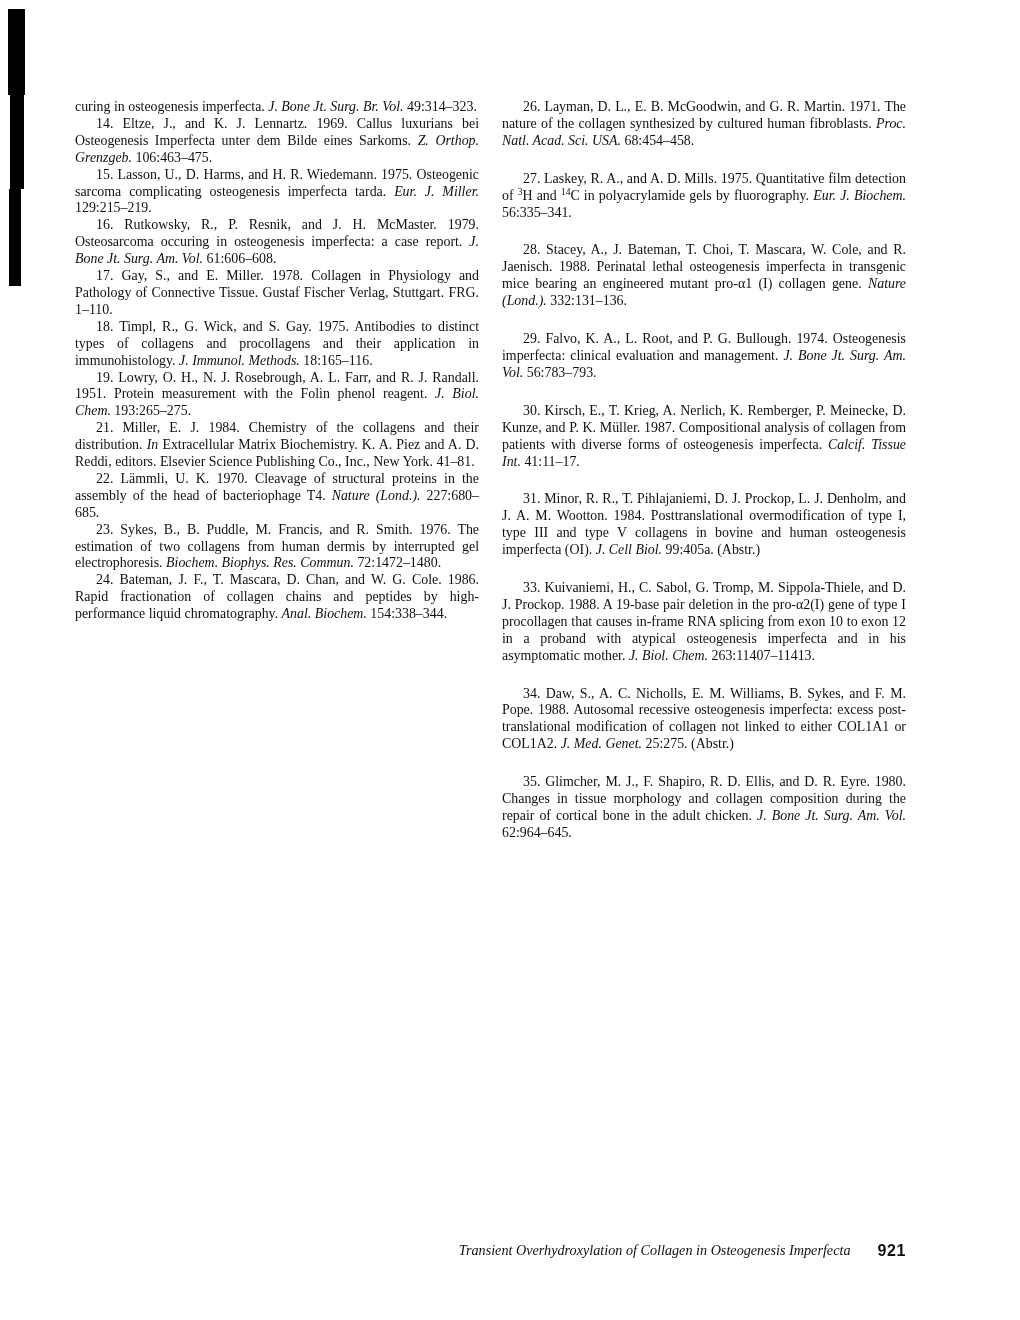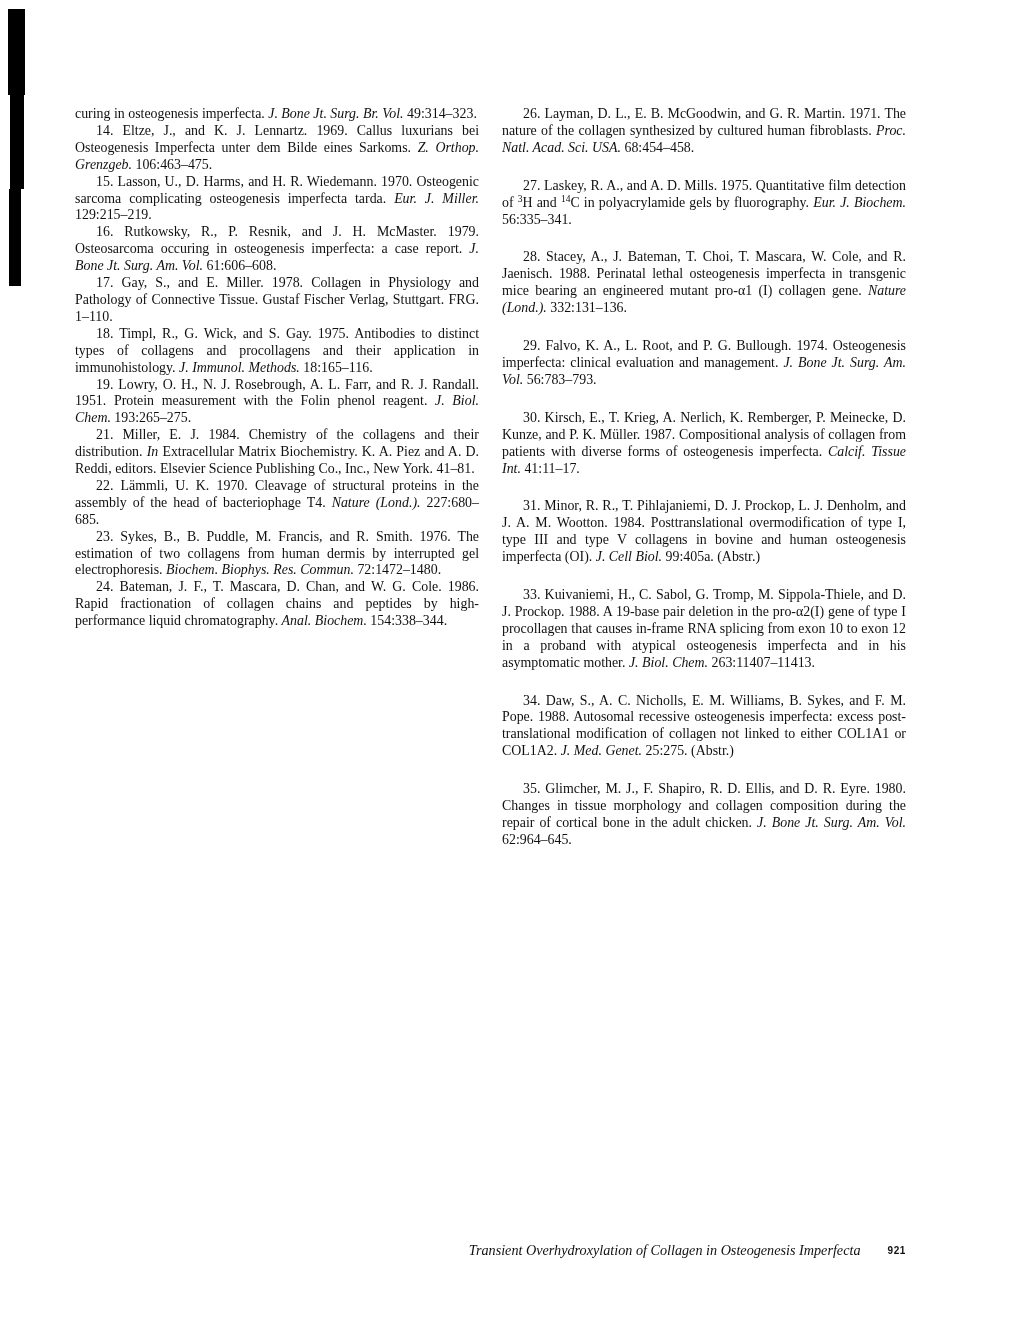--- a/index.html
+++ b/index.html
@@ -7,21 +7,21 @@
     position:relative;
     width:1020px;height:1320px;
     background:#ffffff;
     font-family:"Liberation Serif","DejaVu Serif",serif;
     color:#101010;
     overflow:hidden;
     margin:0 auto;
   }
   .cols{
     position:absolute;
-    left:75px;top:106px;
+    left:75px;top:99px;
     width:831px;
     display:flex;
     gap:23px;
   }
   .col{
     width:409px;
     font-size:13.9px;
     line-height:16.9px;
     text-align:justify;
   }
@@ -39,39 +39,39 @@
   .artifact-seg{position:absolute;background:#000000;}
   .footer{
     position:absolute;
     top:1242px;left:75px;width:831px;
     display:flex;justify-content:flex-end;align-items:center;
     gap:27px;
   }
   .running-title{font-style:italic;font-size:14.2px;line-height:17px;}
   .page-number{
     font-family:"Liberation Sans","DejaVu Sans",sans-serif;
-    font-weight:700;font-size:10px;letter-spacing:0.6px;line-height:17px;
+    font-weight:700;font-size:16px;letter-spacing:0.6px;line-height:17px;
   }
 </style>
 </head>
 <body>
 
 <div class="page">
 
   <div>
     <div class="artifact-seg" style="left:8px;top:9px;width:17px;height:86px;"></div>
     <div class="artifact-seg" style="left:10px;top:95px;width:14px;height:94px;"></div>
     <div class="artifact-seg" style="left:9px;top:189px;width:12px;height:97px;"></div>
   </div>
 
   <div class="cols">
     <div class="col col-left">
         <p class="ref cont"><span>curing in osteogenesis imperfecta. </span><span class="it">J. Bone Jt. Surg. Br. Vol.</span><span> 49:314–323.</span></p>
         <p class="ref"><span>14. Eltze, J., and K. J. Lennartz. 1969. Callus luxurians bei Osteogenesis Imperfecta unter dem Bilde eines Sarkoms. </span><span class="it">Z. Orthop. Grenzgeb.</span><span> 106:463–475.</span></p>
-        <p class="ref"><span>15. Lasson, U., D. Harms, and H. R. Wiedemann. 1970. Osteogenic sarcoma complicating osteogenesis imperfecta tarda. </span><span class="it">Eur. J. Miller.</span><span> 129:215–219.</span></p>
+        <p class="ref"><span>15. Lasson, U., D. Harms, and H. R. Wiedemann. 1975. Osteogenic sarcoma complicating osteogenesis imperfecta tarda. </span><span class="it">Eur. J. Miller.</span><span> 129:215–219.</span></p>
         <p class="ref"><span>16. Rutkowsky, R., P. Resnik, and J. H. McMaster. 1979. Osteosarcoma occuring in osteogenesis imperfecta: a case report. </span><span class="it">J. Bone Jt. Surg. Am. Vol.</span><span> 61:606–608.</span></p>
         <p class="ref"><span>17. Gay, S., and E. Miller. 1978. Collagen in Physiology and Pathology of Connective Tissue. Gustaf Fischer Verlag, Stuttgart. FRG. 1–110.</span></p>
         <p class="ref"><span>18. Timpl, R., G. Wick, and S. Gay. 1975. Antibodies to distinct types of collagens and procollagens and their application in immunohistology. </span><span class="it">J. Immunol. Methods.</span><span> 18:165–116.</span></p>
         <p class="ref"><span>19. Lowry, O. H., N. J. Rosebrough, A. L. Farr, and R. J. Randall. 1951. Protein measurement with the Folin phenol reagent. </span><span class="it">J. Biol. Chem.</span><span> 193:265–275.</span></p>
         <p class="ref"><span>21. Miller, E. J. 1984. Chemistry of the collagens and their distribution. </span><span class="it">In</span><span> Extracellular Matrix Biochemistry. K. A. Piez and A. D. Reddi, editors. Elsevier Science Publishing Co., Inc., New York. 41–81.</span></p>
         <p class="ref"><span>22. Lämmli, U. K. 1970. Cleavage of structural proteins in the assembly of the head of bacteriophage T4. </span><span class="it">Nature (Lond.).</span><span> 227:680–685.</span></p>
         <p class="ref"><span>23. Sykes, B., B. Puddle, M. Francis, and R. Smith. 1976. The estimation of two collagens from human dermis by interrupted gel electrophoresis. </span><span class="it">Biochem. Biophys. Res. Commun.</span><span> 72:1472–1480.</span></p>
         <p class="ref"><span>24. Bateman, J. F., T. Mascara, D. Chan, and W. G. Cole. 1986. Rapid fractionation of collagen chains and peptides by high-performance liquid chromatography. </span><span class="it">Anal. Biochem.</span><span> 154:338–344.</span></p>
       </div>
     <div class="col col-right">

